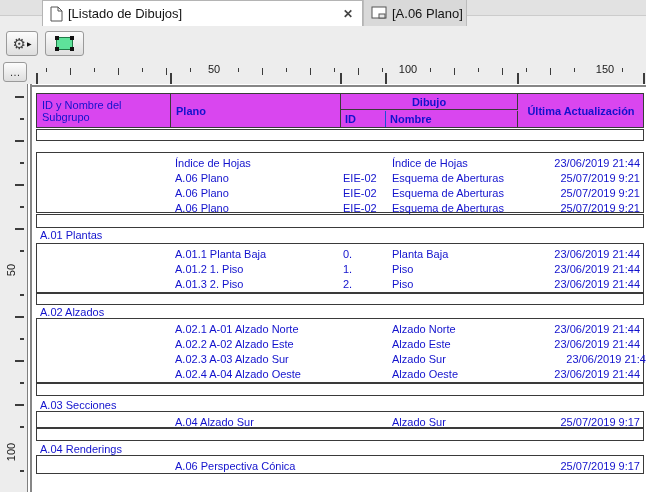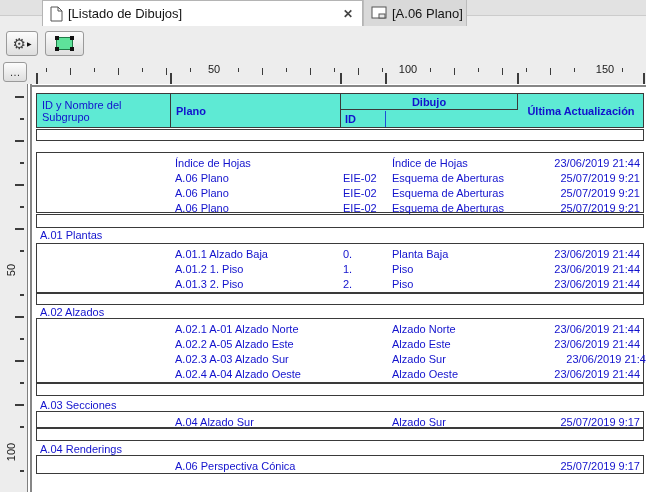--- a/index.html
+++ b/index.html
@@ -42,21 +42,21 @@
 
   
   .canvas{position:absolute;left:28px;top:84px;width:618px;height:408px;background:#ffffff;}
   .pageedge-v{position:absolute;left:30px;top:84px;width:2px;height:408px;background:#868686;}
   .pageedge-h{position:absolute;left:30px;top:85px;width:616px;height:2px;background:#868686;}
 
   .blue{color:#1212cd;}
   .bx{position:absolute;border:1px solid #3a3a3a;box-sizing:border-box;background:transparent;}
 
   
-  #hbox{left:36px;top:93px;width:608px;height:35px;background:#5eead4;}
+  #hbox{left:36px;top:93px;width:608px;height:35px;background:#d946ef;}
   .hc{position:absolute;font-size:11px;color:#1212cd;box-sizing:border-box;
       display:flex;align-items:center;}
   .hc.b{font-weight:bold;}
   #hc-sub{left:0;top:0;width:134px;height:33px;border-right:1px solid #3a3a3a;padding-left:5px;}
   #hc-plano{left:134px;top:0;width:170px;height:33px;border-right:1px solid #3a3a3a;padding-left:5px;}
   #hc-dibujo{left:304px;top:0;width:177px;height:16px;border-right:1px solid #3a3a3a;
              border-bottom:1px solid #3a3a3a;justify-content:center;}
   #hc-id{left:304px;top:17px;width:45px;height:16px;border-right:1px solid #1d4ed8;padding-left:4px;}
   #hc-nombre{left:349px;top:17px;width:132px;height:16px;border-right:1px solid #3a3a3a;padding-left:4px;}
   #hc-ult{left:481px;top:0;width:126px;height:33px;justify-content:center;}
@@ -114,20 +114,21 @@
 
   <div class="canvas"></div>
   <div class="pageedge-h"></div>
   <div class="pageedge-v"></div>
 
   <div class="bx" id="hbox">
     <div class="hc" id="hc-sub">ID y Nombre del Subgrupo</div>
     <div class="hc b" id="hc-dibujo">Dibujo</div>
     <div class="hc b" id="hc-plano">Plano</div>
     <div class="hc b" id="hc-id">ID</div>
+    <div class="hc b" id="hc-nombre">Nombre</div>
     <div class="hc b" id="hc-ult">Última Actualización</div>
   </div>
 
 <div class="tick" style="left: 46px; top: 68px; width: 1px; height: 4px;"></div>
     <div class="tick" style="left: 70px; top: 68px; width: 1px; height: 7px;"></div>
     <div class="tick" style="left: 94px; top: 68px; width: 1px; height: 4px;"></div>
     <div class="tick" style="left: 118px; top: 68px; width: 1px; height: 7px;"></div>
     <div class="tick" style="left: 142px; top: 68px; width: 1px; height: 4px;"></div>
     <div class="tick" style="left: 166px; top: 68px; width: 1px; height: 7px;"></div>
     <div class="tick" style="left: 190px; top: 68px; width: 1px; height: 4px;"></div>
@@ -199,21 +200,21 @@
     </div>
     <div class="trow blue" style="top: 201px;">
       <span class="c-plano">A.06 Plano</span>
       <span class="c-id">EIE-02</span>
       <span class="c-nombre">Esquema de Aberturas</span>
       <span class="c-fecha">25/07/2019 9:21</span>
     </div>
     <div class="gtitle blue" style="top: 229px;">A.01 Plantas</div>
     <div class="bx" style="left: 36px; top: 243px; width: 608px; height: 50px;"></div>
     <div class="trow blue" style="top: 247px;">
-      <span class="c-plano">A.01.1 Alzado Baja</span>
+      <span class="c-plano">A.01.1 Planta Baja</span>
       <span class="c-id">0.</span>
       <span class="c-nombre">Planta Baja</span>
       <span class="c-fecha">23/06/2019 21:44</span>
     </div>
     <div class="trow blue" style="top: 262px;">
       <span class="c-plano">A.01.2 1. Piso</span>
       <span class="c-id">1.</span>
       <span class="c-nombre">Piso</span>
       <span class="c-fecha">23/06/2019 21:44</span>
     </div>
@@ -225,21 +226,21 @@
     </div>
     <div class="gtitle blue" style="top: 306px;">A.02 Alzados</div>
     <div class="bx" style="left: 36px; top: 318px; width: 608px; height: 65px;"></div>
     <div class="trow blue" style="top: 322px;">
       <span class="c-plano">A.02.1 A-01 Alzado Norte</span>
       <span class="c-id"></span>
       <span class="c-nombre">Alzado Norte</span>
       <span class="c-fecha">23/06/2019 21:44</span>
     </div>
     <div class="trow blue" style="top: 337px;">
-      <span class="c-plano">A.02.2 A-05 Alzado Este</span>
+      <span class="c-plano">A.02.2 A-02 Alzado Este</span>
       <span class="c-id"></span>
       <span class="c-nombre">Alzado Este</span>
       <span class="c-fecha">23/06/2019 21:44</span>
     </div>
     <div class="trow blue" style="top: 352px; padding-left: 12px;">
       <span class="c-plano">A.02.3 A-03 Alzado Sur</span>
       <span class="c-id"></span>
       <span class="c-nombre">Alzado Sur</span>
       <span class="c-fecha">23/06/2019 21:44</span>
     </div>

